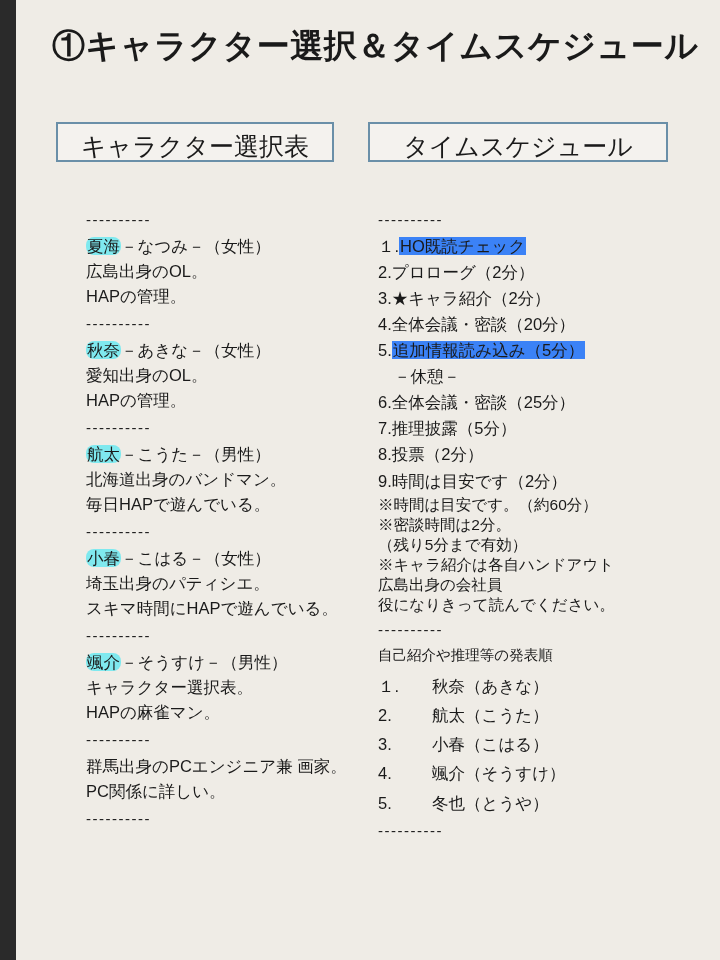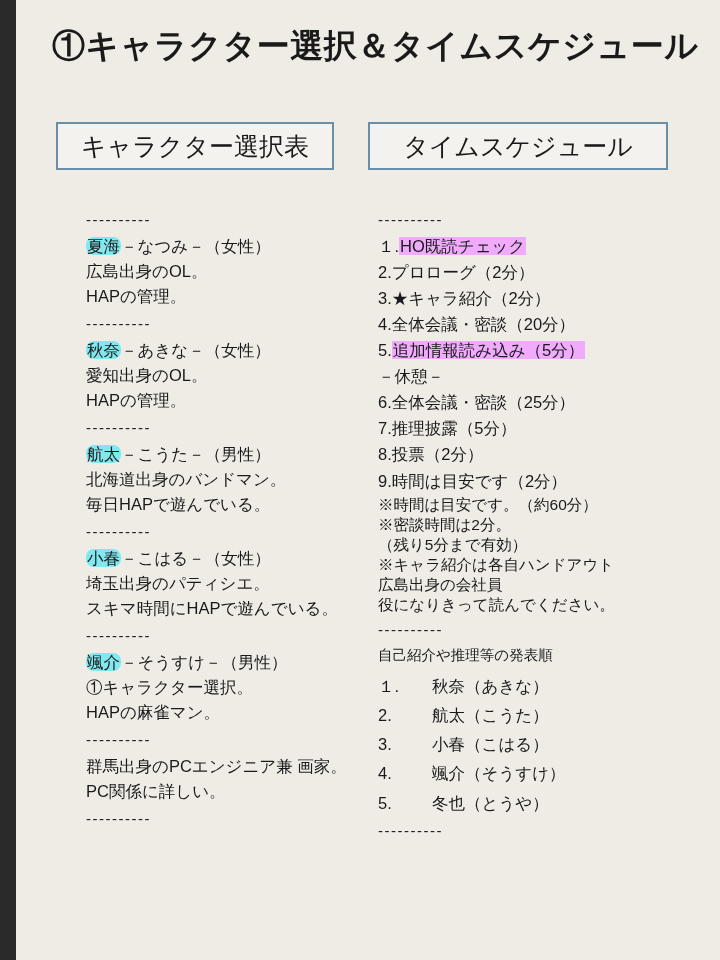--- a/index.html
+++ b/index.html
@@ -48,21 +48,21 @@
     font-weight: bold;
   }
   .panel-head {
     position: absolute;
     border: 2px solid #6a8fa8;
     background: #f4f2ee;
     box-sizing: border-box;
     font-size: 25px;
     line-height: 44px;
     text-align: center;
-    height: 48px;
+    height: 40px;
   }
   #head-left { left: 18px; top: 122px; width: 278px; }
   #head-right { left: 330px; top: 122px; width: 300px; }
 
   .col {
     position: absolute;
     top: 205px;
     font-size: 16.5px;
     line-height: 1.52;
   }
@@ -71,27 +71,27 @@
 
   .dashes {
     letter-spacing: 1.5px;
     color: #222;
     font-size: 15px;
     margin: 4px 0 2px 0;
     white-space: nowrap;
   }
   .ln { white-space: nowrap; }
   .hl-cyan { background: #7fe9ef; padding: 0 1px; border-radius: 8px; }
-  .hl-yellow { background: #f0abfc; padding: 0 1px; }
+  .hl-yellow { background: #3b82f6; padding: 0 1px; }
 
   .char-block { margin-bottom: 2px; }
   .sched-item { margin: 0 0 1px 0; }
   .note { white-space: nowrap; }
   .note-small { font-size: 15.5px; line-height: 1.35; }
-  .rest { margin: 1px 0; }
+  .rest { margin: 1px 16px; }
 
   .order-head {
     font-size: 14.5px;
     margin-top: 2px;
     margin-bottom: 8px;
   }
   .order-row {
     display: flex;
     font-size: 16.5px;
     margin-bottom: 4px;
@@ -140,21 +140,21 @@
 
     <div class="char-block">
       <div class="ln"><span class="hl-cyan">小春</span><span>－こはる－（女性）</span></div>
       <div class="ln">埼玉出身のパティシエ。</div>
       <div class="ln">スキマ時間にHAPで遊んでいる。</div>
     </div>
     <div class="dashes">----------</div>
 
     <div class="char-block">
       <div class="ln"><span class="hl-cyan">颯介</span><span>－そうすけ－（男性）</span></div>
-      <div class="ln">①キャラクター選択。</div>
+      <div class="ln">キャラクター選択表。</div>
       <div class="ln">HAPの麻雀マン。</div>
     </div>
     <div class="dashes">----------</div>
 
     <div class="char-block">
       <div class="ln">群馬出身のPCエンジニア兼 画家。</div>
       <div class="ln">PC関係に詳しい。</div>
     </div>
     <div class="dashes">----------</div>
 

